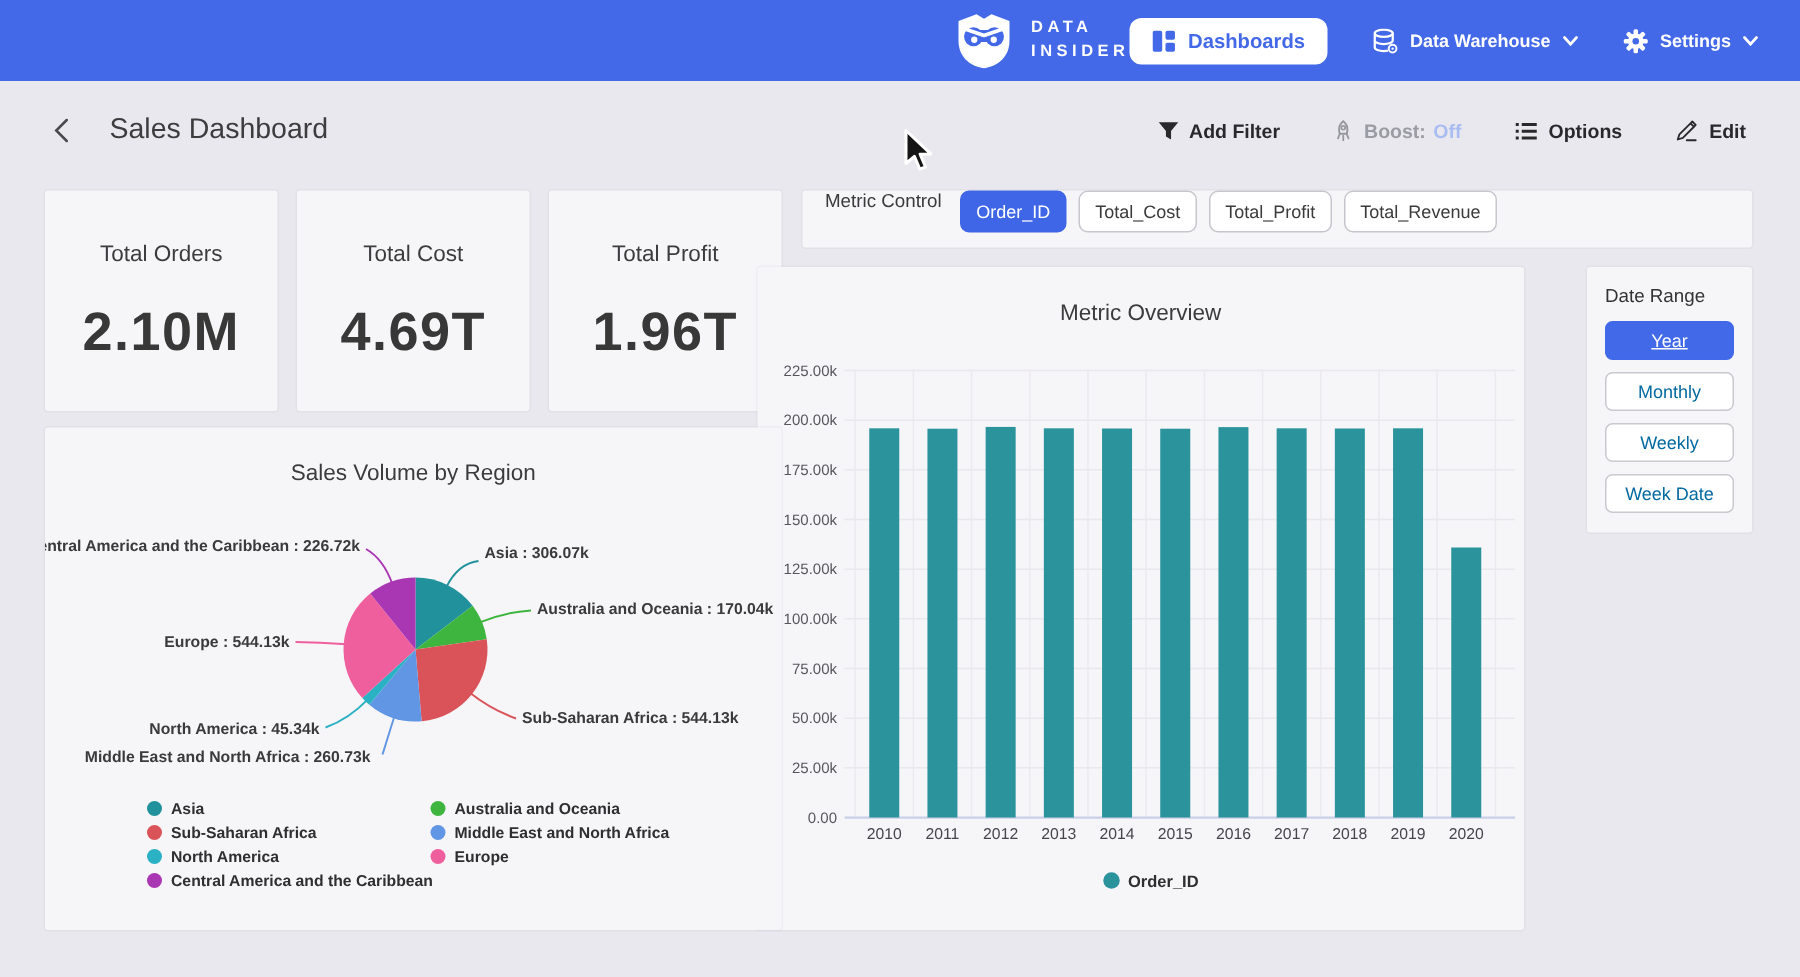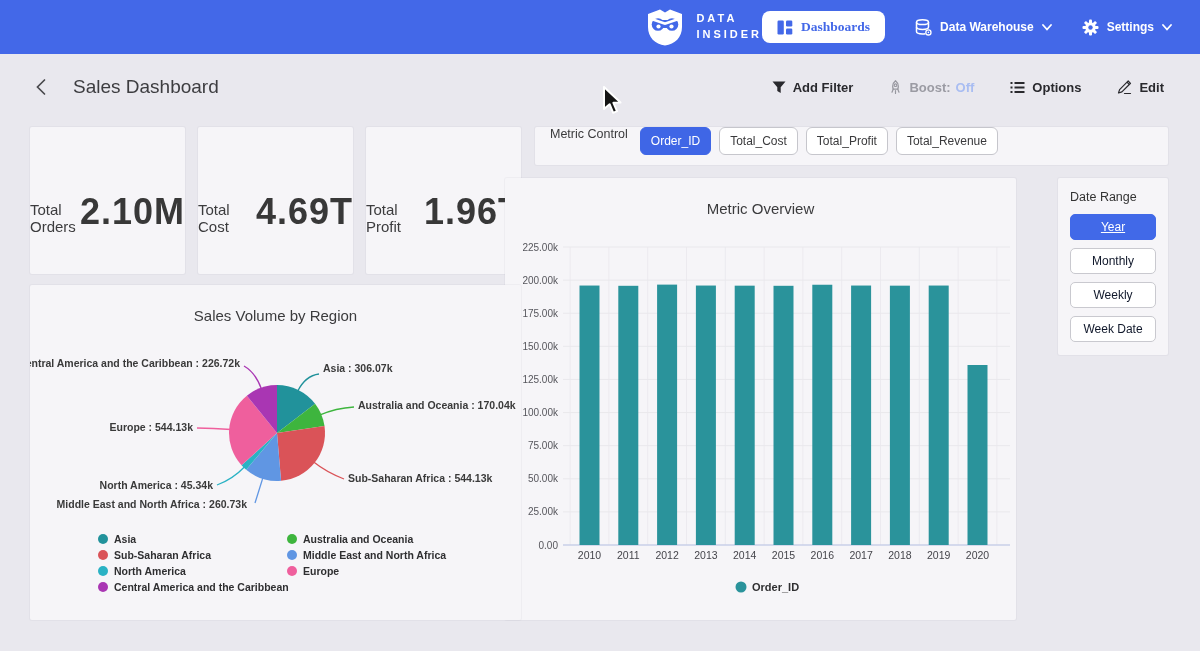--- a/index.html
+++ b/index.html
@@ -15,37 +15,37 @@
     background:#4368e8;display:flex;align-items:center;justify-content:flex-end;
     padding:0 28px;box-sizing:border-box;
   }
   .brand{display:flex;align-items:center;gap:11px;cursor:pointer;}
   .brand-text{color:#fff;font-size:11px;font-weight:bold;letter-spacing:3px;line-height:1.45;}
   .nav-right{display:flex;align-items:center;gap:30px;}
   .pill{
     background:#fff;color:#4368e8;border:none;border-radius:8px;
     padding:8px 15px;display:flex;align-items:center;gap:8px;
     font-size:13.5px;font-weight:bold;cursor:pointer;
-    font-family:Liberation Serif, serif;
+    font-family:Liberation Sans, sans-serif;
   }
   .nav-item{color:#fff;display:flex;align-items:center;gap:8px;font-size:12px;font-weight:bold;cursor:pointer;}
   
   .page-header{
     position:absolute;top:54px;left:0;width:1200px;height:66px;
     display:flex;align-items:center;padding:0 30px;box-sizing:border-box;
   }
   .back-btn{background:none;border:none;cursor:pointer;padding:2px 4px;display:flex;align-items:center;}
   .page-title{font-size:19px;color:#3d3d40;margin-left:22px;}
   .header-actions{margin-left:auto;display:flex;align-items:center;gap:24px;}
   .h-action{display:flex;align-items:center;gap:7px;font-size:13px;font-weight:bold;color:#29292d;cursor:pointer;background:none;border:none;font-family:inherit;}
   .h-action.muted{color:#9b9ba3;}
   .boost-off{color:#a9bdf2;margin-left:-2px;}
   
   .card{position:absolute;background:#f6f5f8;border-radius:2px;box-shadow:0 0 0 1px rgba(120,120,140,0.06);}
-  .kpi{display:flex;flex-direction:row;align-items:center;justify-content:center;}
+  .kpi{display:flex;flex-direction:column;align-items:center;}
   .kpi-label{margin-top:34px;font-size:15px;color:#3c3c3e;}
   .kpi-value{margin-top:22px;font-size:36px;font-weight:bold;color:#383838;letter-spacing:1px;}
   
   .metric-bar{display:flex;align-items:flex-start;padding:0 15px;box-sizing:border-box;gap:8px;}
   .metric-label{font-size:12.5px;color:#3a3a3c;margin-right:4px;}
   .chip{
     background:#fff;border:1px solid #c6c6cc;border-radius:6px;color:#3a3a3c;
     font-size:12px;padding:6px 10px;cursor:pointer;font-family:inherit;white-space:nowrap;
   }
   .chip.selected{background:#3f66e6;border-color:#3f66e6;color:#fff;}
@@ -55,21 +55,21 @@
   .pie-label{font-size:10.5px;font-weight:bold;fill:#3a3a3a;}
   .legend-label{font-size:10.5px;font-weight:bold;fill:#2f2f31;}
   .ytick{font-size:10px;fill:#56565c;}
   .xtick{font-size:10.5px;fill:#45454b;}
   .bar-legend-label{font-size:11px;font-weight:bold;fill:#2f2f31;}
   
   .date-card{padding:12px 12px;box-sizing:border-box;}
   .date-title{font-size:12.5px;color:#333;margin-bottom:10px;}
   .date-btn{
     display:block;width:100%;height:26px;margin-bottom:8px;border-radius:5px;
-    border:1px solid #c9c9cf;background:#fff;color:#0f172a;font-size:12px;cursor:pointer;
+    border:1px solid #c9c9cf;background:#fff;color:#0369a1;font-size:12px;cursor:pointer;
     font-family:inherit;
   }
   .date-btn.selected{background:#4169e8;border-color:#4169e8;color:#fff;text-decoration:underline;}
   
   .cursor{position:absolute;left:601px;top:86px;pointer-events:none;}
 </style>
 </head>
 <body>
 
 <div class="navbar">

